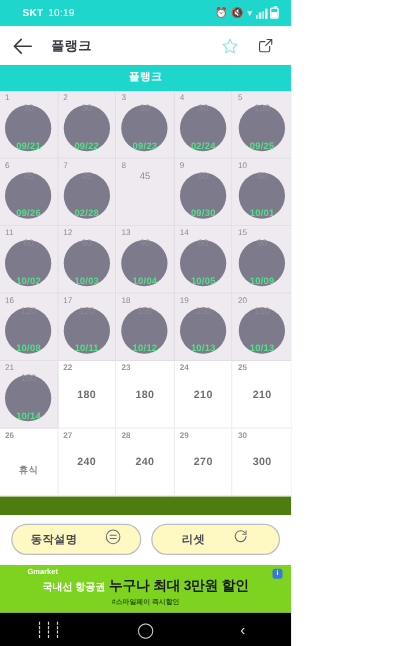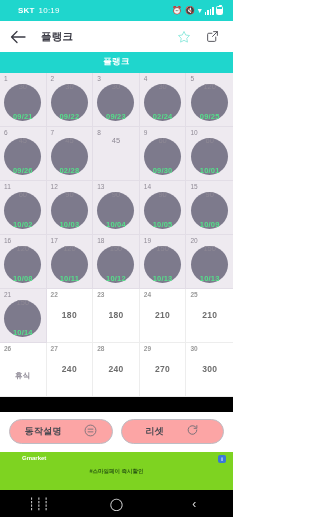--- a/index.html
+++ b/index.html
@@ -51,21 +51,21 @@
   .ab-ico { width: 15px; height: 15px; display: flex; align-items: center; justify-content: center; cursor: pointer; }
 
   
   .banner {
     background: #1fd6cd; color: #ffffff; text-align: center;
     font-size: 8.5px; font-weight: 600; padding: 4px 0 4.5px;
     letter-spacing: .4px; flex: 0 0 auto;
   }
 
   
-  .grid-wrap { flex: 1 1 auto; background: #000000; overflow: hidden; }
+  .grid-wrap { flex: 1 1 auto; background: #4d7c0f; overflow: hidden; }
   .grid {
     display: grid; grid-template-columns: repeat(5, 1fr);
     background: #ffffff;
   }
   .cell {
     position: relative; height: 54px;
     background: #eeeaf0; border-right: 1px solid #e2dde6;
     border-bottom: 1px solid #e2dde6;
     display: flex; align-items: center; justify-content: center;
   }
@@ -97,21 +97,21 @@
     font-size: 7.5px; color: #8e8995; letter-spacing: .3px;
   }
 
   
   .btnbar {
     flex: 0 0 auto; background: #ffffff; display: flex; gap: 8px;
     padding: 7px 9px 8px; align-items: center; justify-content: center;
   }
   .pill {
     flex: 1; height: 25px; border: 1px solid #bdbdc4; border-radius: 13px;
-    background: #fca5a5; display: flex; align-items: center; justify-content: center;
+    background: #fef9c3; display: flex; align-items: center; justify-content: center;
     gap: 22px; cursor: pointer;
   }
   .pill-label { font-size: 9px; color: #4a4a52; font-weight: 600; letter-spacing: .3px; }
 
   
   .ad {
     flex: 0 0 auto; height: 38px; background: #7ed321; position: relative;
     display: flex; flex-direction: column; align-items: center; justify-content: center;
     overflow: hidden;
   }
@@ -384,20 +384,24 @@
           <path d="M20 11a8 8 0 1 1-2.3-5.6" stroke="#6a6a72" stroke-width="1.6" stroke-linecap="round"></path>
           <path d="M20 3v5h-5" stroke="#6a6a72" stroke-width="1.6" stroke-linecap="round" stroke-linejoin="round"></path>
         </svg>
       </span>
     </div>
   </div>
 
   <div class="ad">
     <div class="ad-brand">Gmarket</div>
     <div class="ad-badge">i</div>
+    <div class="ad-main">
+      <span class="ad-sub">국내선 항공권</span>
+      <span class="ad-hl">누구나 최대 3만원 할인</span>
+    </div>
     <div class="ad-foot">#스마일페이 즉시할인</div>
   </div>
 
   <div class="navbar">
     <div class="nav-ico">┊┊┊</div>
     <div class="nav-ico">◯</div>
     <div class="nav-ico">‹</div>
   </div>
 
 </div>

